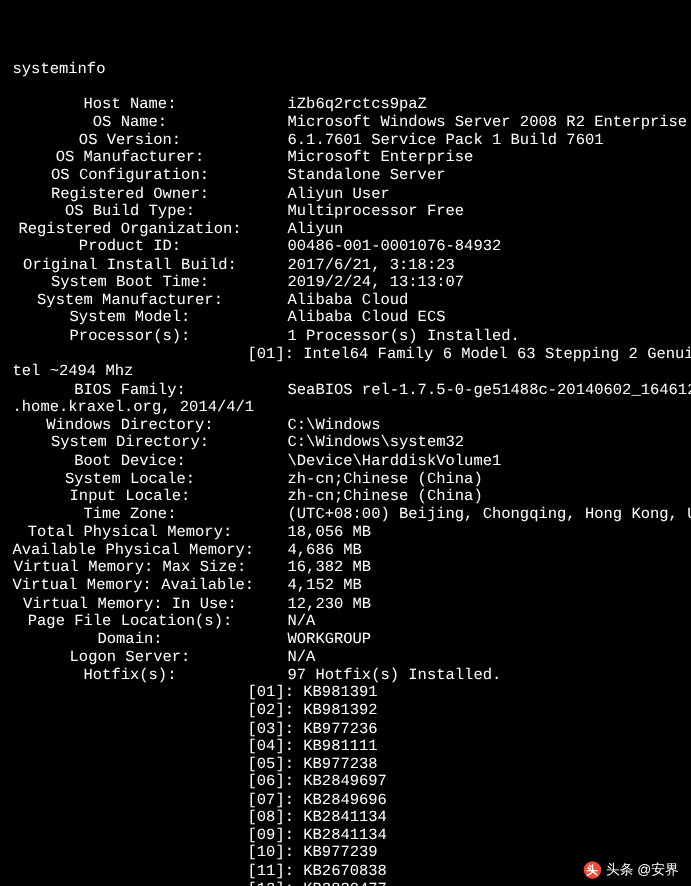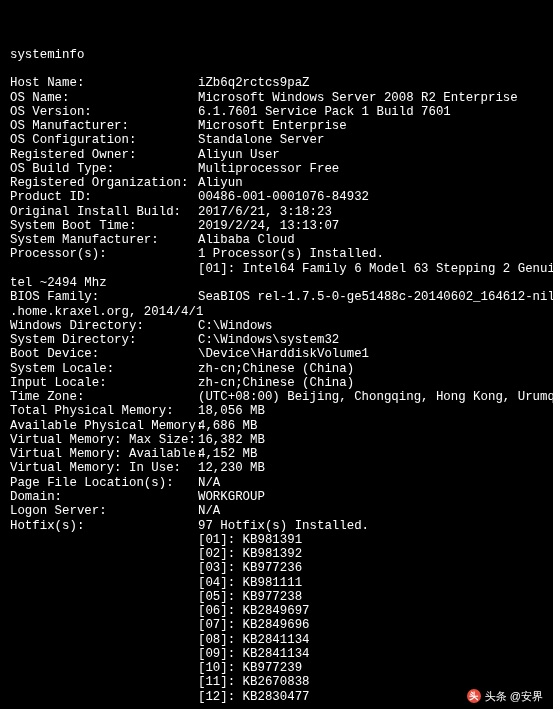--- a/index.html
+++ b/index.html
@@ -11,22 +11,22 @@
       line-height: 1.15;
       padding: 8px 0 0 10px;
       width: 553px;
       height: 709px;
       overflow: hidden;
       white-space: nowrap;
       position: relative;
     }
     .blank { height: 14px; }
     .cmd { margin-bottom: 0; margin-top: 40px; }
-    .row .label { display: inline-block; width: 188px; vertical-align: top; }
-    .row .value { display: inline; }
+    .row .label { display: inline-block; width: 188px; vertical-align: top; text-align: center; }
+    .row .value { display: inline; margin-left: 32px; }
     .indent { padding-left: 188px; }
     .watermark {
       position: absolute;
       bottom: 6px;
       right: 10px;
       font-size: 11px;
       color: #fff;
       font-family: Arial, sans-serif;
       display: flex;
       align-items: center;
@@ -51,20 +51,21 @@
     <div class="row"><span class="label">OS Version:</span><span class="value">6.1.7601 Service Pack 1 Build 7601</span></div>
     <div class="row"><span class="label">OS Manufacturer:</span><span class="value">Microsoft Enterprise</span></div>
     <div class="row"><span class="label">OS Configuration:</span><span class="value">Standalone Server</span></div>
     <div class="row"><span class="label">Registered Owner:</span><span class="value">Aliyun User</span></div>
     <div class="row"><span class="label">OS Build Type:</span><span class="value">Multiprocessor Free</span></div>
     <div class="row"><span class="label">Registered Organization:</span><span class="value">Aliyun</span></div>
     <div class="row"><span class="label">Product ID:</span><span class="value">00486-001-0001076-84932</span></div>
     <div class="row"><span class="label">Original Install Build:</span><span class="value">2017/6/21, 3:18:23</span></div>
     <div class="row"><span class="label">System Boot Time:</span><span class="value">2019/2/24, 13:13:07</span></div>
     <div class="row"><span class="label">System Manufacturer:</span><span class="value">Alibaba Cloud</span></div>
+    <div class="row"><span class="label">System Model:</span><span class="value">Alibaba Cloud ECS</span></div>
     <div class="row"><span class="label">Processor(s):</span><span class="value">1 Processor(s) Installed.</span></div>
   </div>
 
 <div class="indent">[01]: Intel64 Family 6 Model 63 Stepping 2 GenuineIntel</div>
 
 <div>tel ~2494 Mhz</div>
 
 <div class="row">
   <span class="label">BIOS Family:</span><span class="value">SeaBIOS rel-1.7.5-0-ge51488c-20140602_164612-nilsson</span>
 </div>

